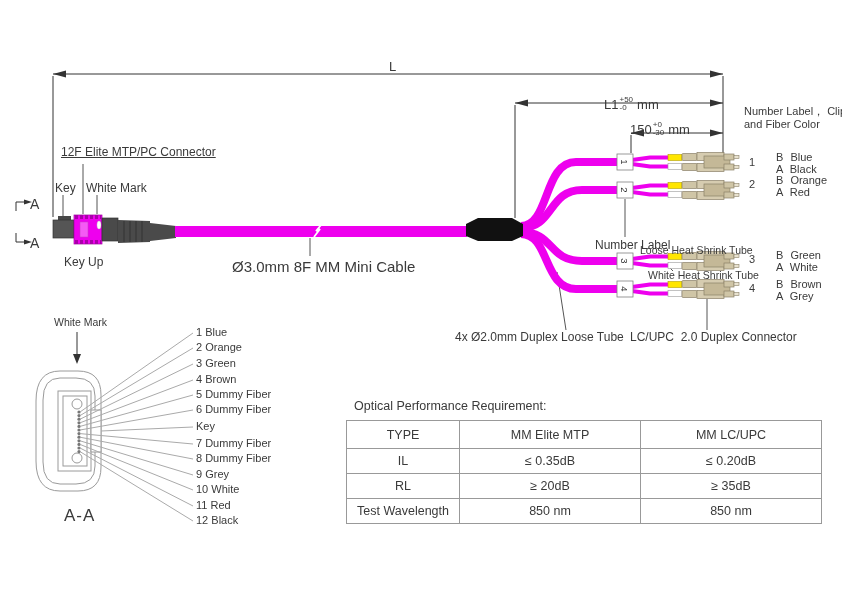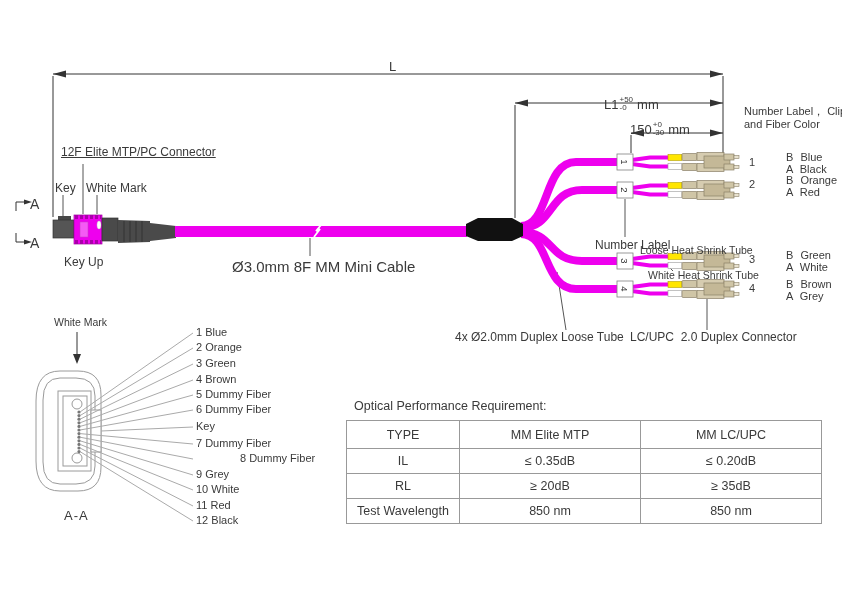--- a/index.html
+++ b/index.html
@@ -4,24 +4,24 @@
 <style>
   html,body{margin:0;padding:0;background:#fff;}
   .stage{position:relative;width:842px;height:596px;background:#ffffff;overflow:hidden;
          font-family:"Liberation Sans",sans-serif;color:#3a3a3a;}
   svg{position:absolute;left:0;top:0;}
   .lbl{position:absolute;white-space:pre;font-size:12px;line-height:12px;color:#3a3a3a;}
   .f10{font-size:10.5px;line-height:10.5px;}
   .f11{font-size:11px;line-height:11px;}
   .f13{font-size:13px;line-height:13px;}
   .f15{font-size:15px;line-height:15px;}
-  .f17{font-size:13px;line-height:17px;letter-spacing:1px;}
+  .f17{font-size:17px;line-height:17px;letter-spacing:1px;}
   .f14{font-size:14px;line-height:14px;}
   .two-line span{display:block;}
-  .legend-pair{word-spacing:4px;line-height:11.5px;margin-left:10px;}
+  .legend-pair{word-spacing:4px;line-height:11.5px;}
   .legend-pair span{display:block;}
   .dim{display:inline-flex;align-items:center;font-size:13px;line-height:13px;}
   .tol{display:inline-flex;flex-direction:column;font-size:8px;line-height:8px;margin:7px 1px;}
   .unit{margin-left:3px;}
   .digit{position:absolute;width:14px;height:14px;display:flex;align-items:center;justify-content:center;
          font-size:9.5px;color:#333;transform:rotate(90deg);}
   table.perf{position:absolute;left:346px;top:420px;width:472px;border-collapse:collapse;
              font-size:12.5px;color:#3a3a3a;table-layout:fixed;}
   table.perf td,table.perf th{border:1px solid #999;text-align:center;font-weight:normal;padding:0;}
   table.perf tr.hdr td{height:27px;}
@@ -208,21 +208,21 @@
 
 <div class="lbl f10" style="left:54px;top:317px;">White Mark</div>
 <div class="lbl f11" style="left:196px;top:327px;">1 Blue</div>
 <div class="lbl f11" style="left:196px;top:342px;">2 Orange</div>
 <div class="lbl f11" style="left:196px;top:358px;">3 Green</div>
 <div class="lbl f11" style="left:196px;top:374px;">4 Brown</div>
 <div class="lbl f11" style="left:196px;top:389px;">5 Dummy Fiber</div>
 <div class="lbl f11" style="left:196px;top:404px;">6 Dummy Fiber</div>
 <div class="lbl f11" style="left:196px;top:421px;">Key</div>
 <div class="lbl f11" style="left:196px;top:438px;">7 Dummy Fiber</div>
-<div class="lbl f11" style="left:196px;top:453px;margin-left:44px;">8 Dummy Fiber</div>
+<div class="lbl f11" style="left:196px;top:453px;">8 Dummy Fiber</div>
 <div class="lbl f11" style="left:196px;top:469px;">9 Grey</div>
 <div class="lbl f11" style="left:196px;top:484px;">10 White</div>
 <div class="lbl f11" style="left:196px;top:500px;">11 Red</div>
 <div class="lbl f11" style="left:196px;top:515px;">12 Black</div>
 <div class="lbl f17" style="left:64px;top:507px;">A-A</div>
 
 <div class="lbl" style="left:354px;top:400px;font-size:12.5px;">Optical Performance Requirement:</div>
 <table class="perf">
   <tbody>
         <tr class="hdr">

